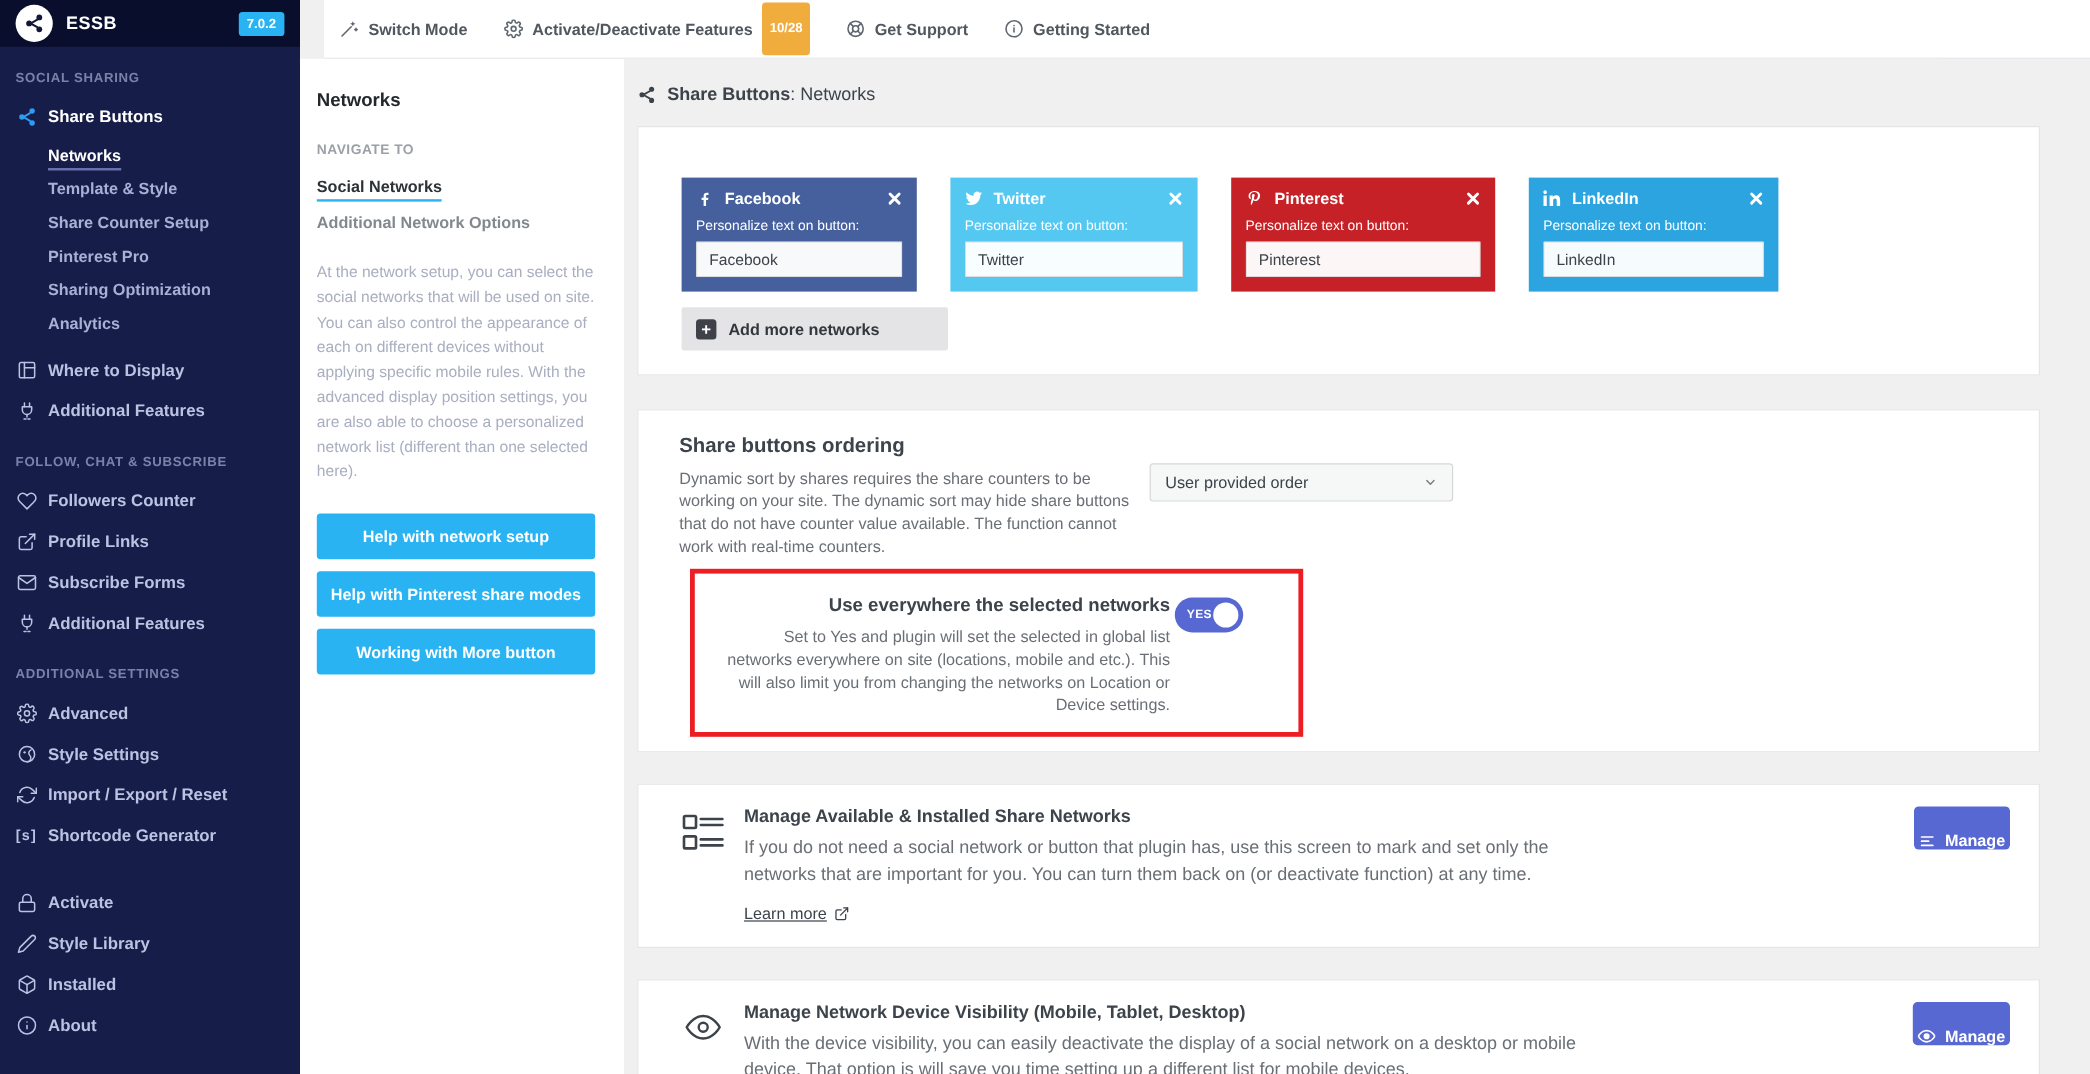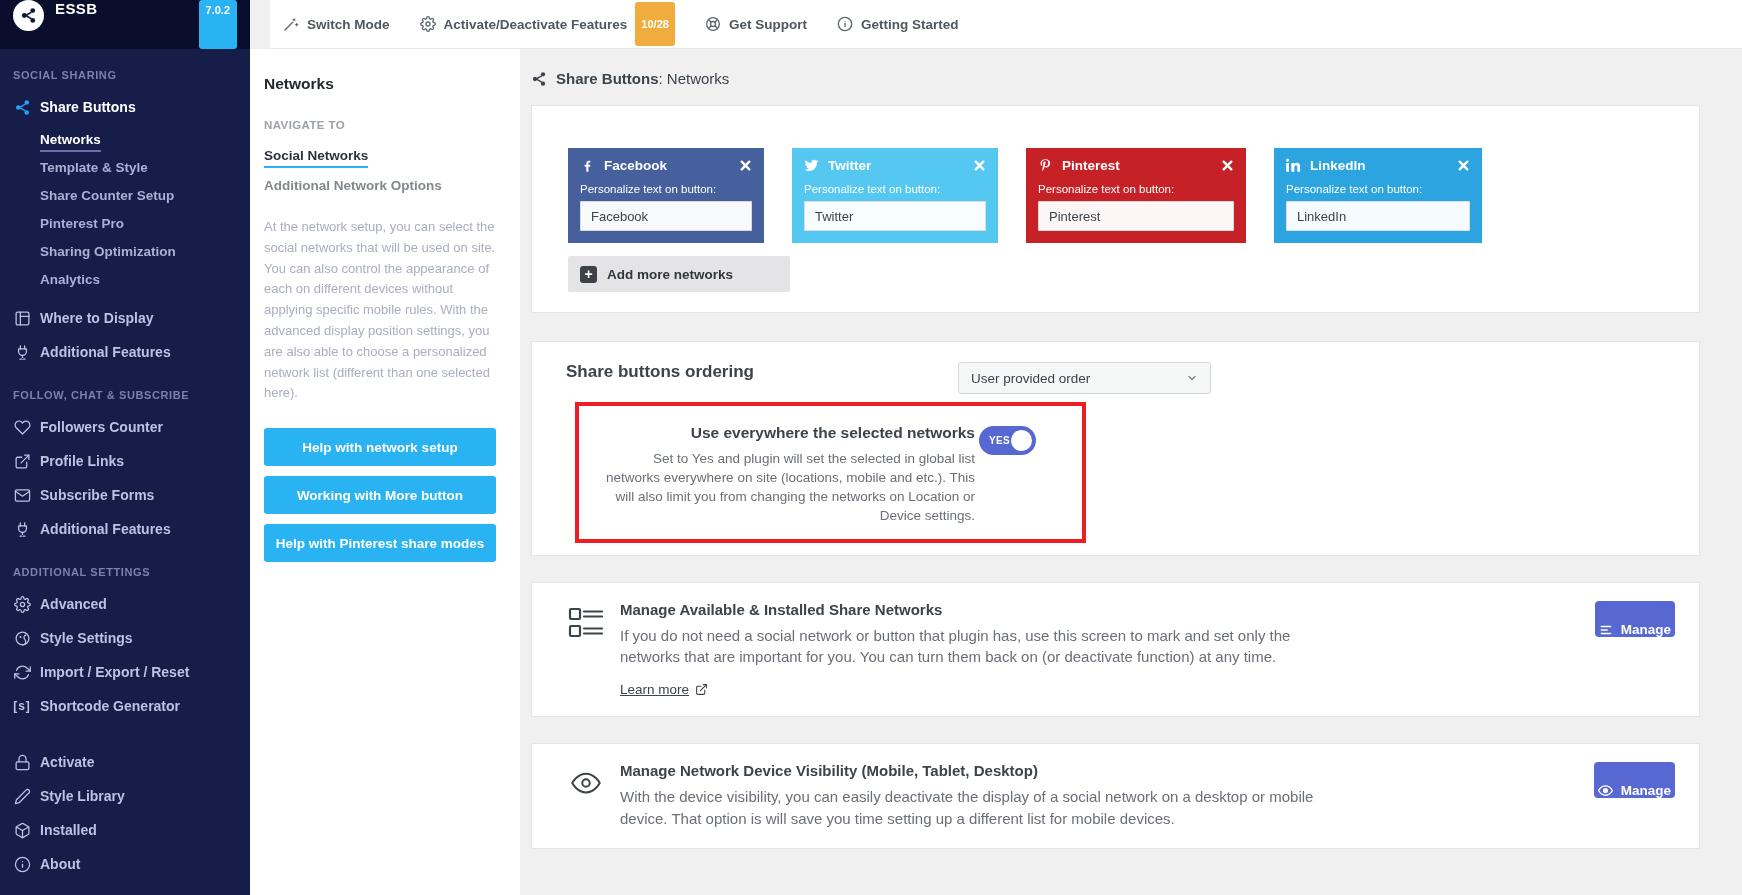--- a/index.html
+++ b/index.html
@@ -6,21 +6,21 @@
   html,body { margin:0; padding:0; }
   body {
     width:1742px; height:895px; position:relative; overflow:hidden;
     font-family:"Liberation Sans", sans-serif; background:#f0f0f1;
     -webkit-font-smoothing:antialiased;
   }
   svg { display:block; }
 
   
   .sidebar { position:absolute; left:0; top:0; width:250px; height:895px; background:#171d49; z-index:5; }
-  .logo-bar { height:49px; background:#0a0e2d; display:flex; padding:0 13px; }
+  .logo-bar { height:39px; background:#0a0e2d; display:flex; align-items:center; padding:0 13px; }
   .logo-circle { width:31px; height:31px; border-radius:50%; background:#fff; color:#131839; display:flex; align-items:center; justify-content:center; flex:none; }
   .logo-name { color:#fff; font-weight:bold; font-size:15px; margin-left:11px; letter-spacing:.4px; }
   .version-badge { margin-left:auto; background:#29b3f2; color:#fff; font-size:11px; font-weight:bold; padding:4px 7px; border-radius:3px; }
   .side-label { padding:20px 13px 9px; color:#7b82a9; font-size:11px; font-weight:bold; letter-spacing:.6px; }
   .side-item { display:flex; align-items:center; padding:8px 13px; color:#bcc2e2; font-size:14px; font-weight:bold; cursor:pointer; }
   .side-item .icn { width:18px; height:18px; margin-right:9px; display:flex; align-items:center; justify-content:center; flex:none; }
   .side-item.group-active { color:#fff; }
   .side-item.group-active .icn { color:#2d9cf4; }
   .side-sub { list-style:none; margin:1px 0 4px; padding:0 0 0 40px; }
   .side-sub li { padding:6.5px 0; font-size:13.5px; font-weight:bold; color:#a9b0d5; cursor:pointer; }
@@ -66,21 +66,21 @@
   .net-label { font-size:11.5px; margin-top:10px; }
   .net-input { display:block; margin-top:6px; width:100%; height:30px; border:1px solid rgba(0,0,0,.12); background:rgba(255,255,255,.96); border-radius:1px; padding:0 10px; font-size:13px; color:#3c434a; font-family:"Liberation Sans", sans-serif; }
   .add-btn { margin-top:13px; height:36px; width:222px; background:#e4e4e6; border-radius:2px; display:flex; align-items:center; gap:10px; padding:0 12px; font-size:13.5px; font-weight:bold; color:#32373c; cursor:pointer; }
   .plus-sq { width:17px; height:17px; background:#3f4149; border-radius:3px; color:#fff; display:flex; align-items:center; justify-content:center; font-size:14px; font-weight:bold; line-height:1; flex:none; }
 
   .panel2 { margin-top:28px; padding:20px 0 12px 34px; }
   .setting-row { display:flex; align-items:flex-start; }
   .setting-text { width:392px; }
   .setting-title { font-size:17px; font-weight:bold; color:#3c434a; }
   .setting-desc { margin-top:7px; font-size:13.5px; line-height:1.42; color:#6a6f75; }
-  .select-box { width:253px; height:32px; margin-top:0; background:#f6f7f7; border:1px solid #d5d7da; border-radius:3px; display:flex; align-items:center; padding:0 12px; font-size:13.5px; color:#3c434a; cursor:pointer; flex:none; }
+  .select-box { width:253px; height:32px; margin-top:24px; background:#f6f7f7; border:1px solid #d5d7da; border-radius:3px; display:flex; align-items:center; padding:0 12px; font-size:13.5px; color:#3c434a; cursor:pointer; flex:none; }
   .select-box .chev { margin-left:auto; color:#787c82; display:flex; }
   .highlight-row { margin:8px 0 0 9px; width:511px; border:4px solid #ec1e24; padding:18px 0 13px 21px; position:relative; }
   .highlight-row .setting-text { width:375px;text-align:right; }
   .highlight-row .setting-title { font-size:15.5px; }
   .toggle { position:absolute; right:46px; top:20px; width:57px; height:29px; border-radius:15px; background:#5868d2; cursor:pointer; }
   .toggle .t-label { position:absolute; left:10px; top:9px; color:#fff; font-size:10px; font-weight:bold; letter-spacing:.3px; }
   .toggle .knob { position:absolute; right:4px; top:4px; width:21px; height:21px; background:#fff; border-radius:50%; }
 
   .manage-card { display:flex; align-items:flex-start; padding:18px 24px 18px 36px; }
   .manage-card1 { margin-top:26px; }
@@ -328,22 +328,22 @@
 </div>
 
 <div class="subnav">
   <div class="subnav-title">Networks</div>
   <div class="nav-label">NAVIGATE TO</div>
   <div class="nav-link"><span>Social Networks</span></div>
   <div class="nav-link2"><span>Additional Network Options</span></div>
   <p>At the network setup, you can select the social networks that will be used on site. You can also control the appearance of each on different devices without applying specific mobile rules. With the advanced display position settings, you are also able to choose a personalized network list (different than one selected here).</p>
   <div class="help-btns">
     <div class="help-btn">Help with network setup</div>
+    <div class="help-btn">Help with Pinterest share modes</div>
     <div class="help-btn">Working with More button</div>
-    <div class="help-btn">Help with Pinterest share modes</div>
   </div>
 </div>
 
 <div class="main">
   <div class="breadcrumb">
     <span>
       <svg width="16" height="16" viewBox="0 0 24 24" fill="#3c434a">
           <circle cx="18" cy="5" r="3.2"></circle>
           <circle cx="6" cy="12" r="3.2"></circle>
           <circle cx="18" cy="19" r="3.2"></circle>
@@ -433,20 +433,21 @@
     <div class="add-btn">
       <span class="plus-sq">+</span>
       <span>Add more networks</span>
     </div>
   </div>
 
   <div class="panel panel2">
     <div class="setting-row">
       <div class="setting-text">
         <div class="setting-title">Share buttons ordering</div>
+        <div class="setting-desc">Dynamic sort by shares requires the share counters to be working on your site. The dynamic sort may hide share buttons that do not have counter value available. The function cannot work with real-time counters.</div>
       </div>
       <div class="select-box">
         <span>User provided order</span>
         <span class="chev">
           <svg width="12" height="12" viewBox="0 0 24 24" fill="none" stroke="currentColor" stroke-width="2.4" stroke-linecap="round" stroke-linejoin="round">
               <polyline points="6 9 12 15 18 9"></polyline>
             </svg>
         </span>
       </div>
     </div>

